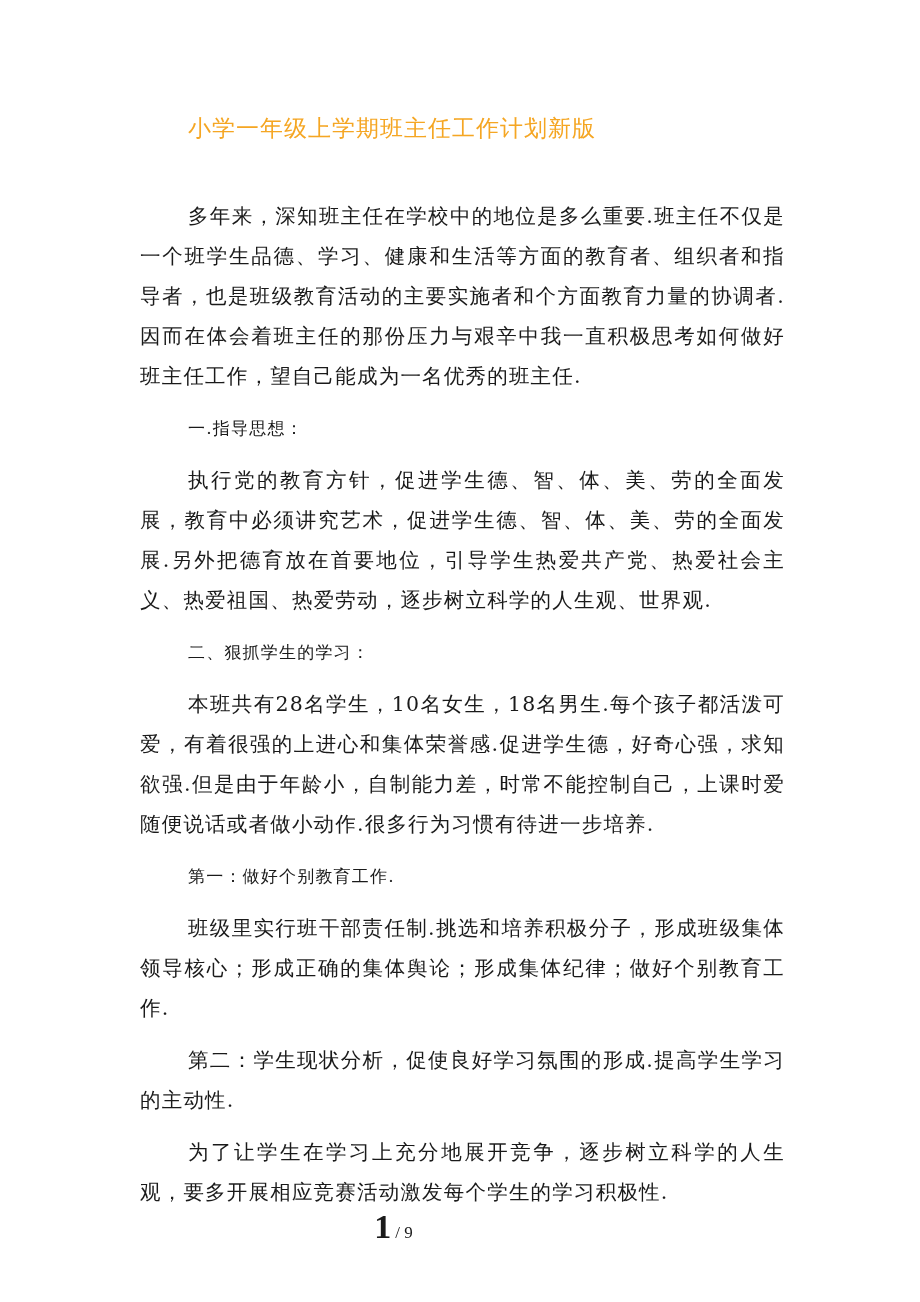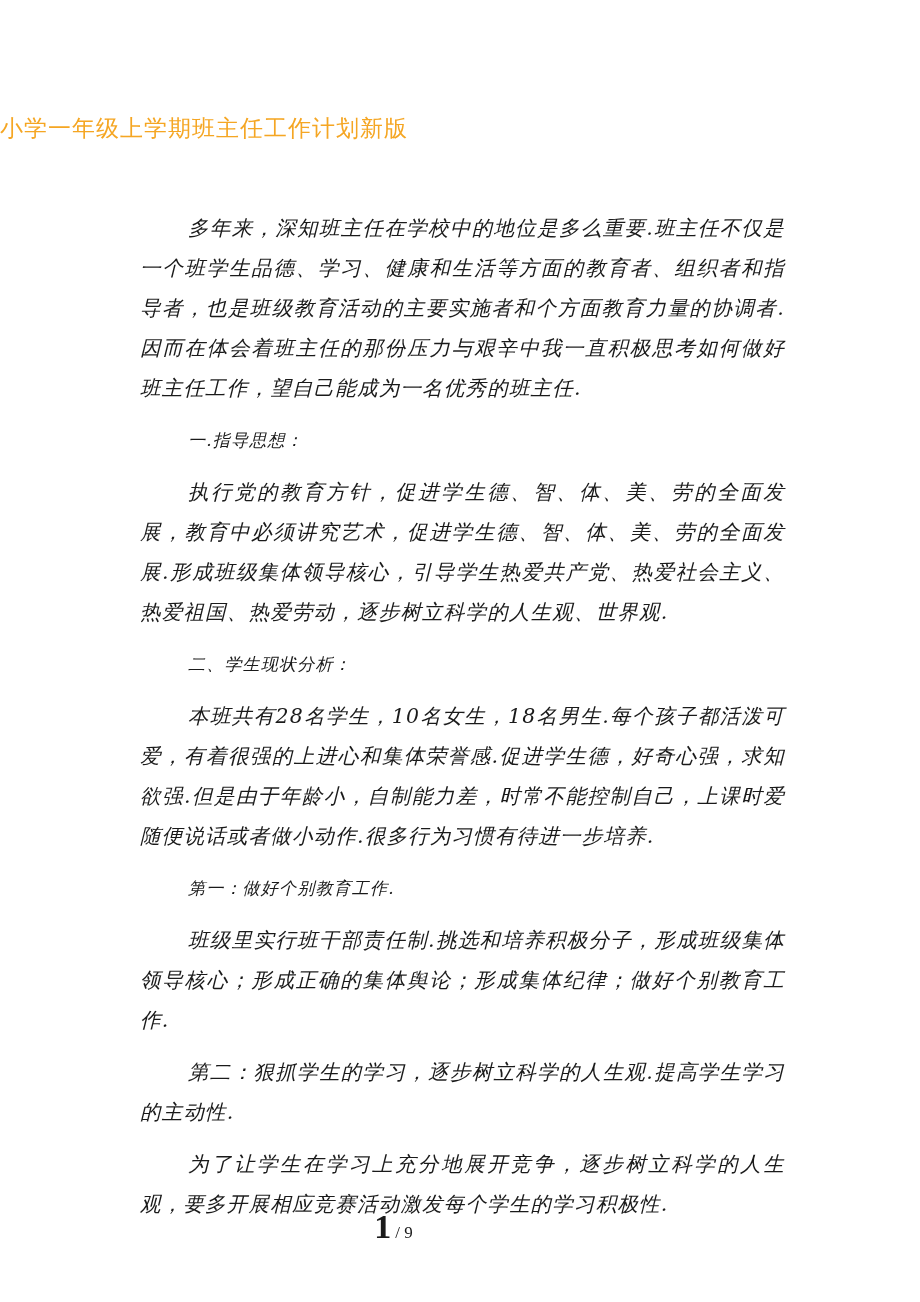--- a/index.html
+++ b/index.html
@@ -1,41 +1,41 @@
 <!DOCTYPE html>
 <html><head>
 <meta charset="utf-8">
 <style>
   html, body { margin: 0; padding: 0; background: #ffffff; }
   body { width: 920px; height: 1302px; position: relative; overflow: hidden;
          font-family: "DejaVu Serif", "Liberation Serif", serif; color: #1a1a1a; }
-  .title { position: absolute; top: 113px; left: 0; width: 784px; 
+  .title { position: absolute; top: 113px; left: 0; width: 784px; text-align: center;
            font-size: 23px; color: #f5a623; letter-spacing: 1px;
            font-family: Liberation Mono, monospace; }
-  .content { position: absolute; top: 208px; left: 140px; width: 645px; font-style: italic; }
+  .content { position: absolute; top: 196px; left: 140px; width: 645px; }
   .para { font-size: 20.5px; line-height: 40px; margin: 0 0 12px 0; text-indent: 48px;
           letter-spacing: 1.2px; text-align: justify; }
   .heading { font-size: 17px; line-height: 40px; margin: 0 0 12px 0; text-indent: 48px; letter-spacing: 1.2px; }
   .footer { position: absolute; top: 1208px; left: 0; width: 787px; text-align: center;
             font-family: "Liberation Serif", "DejaVu Serif", serif; }
   .page-cur { font-size: 34px; font-weight: bold; }
   .page-sep { font-size: 17px; margin-left: 4px; }
 </style>
 </head>
 <body>
 
 <div class="title">小学一年级上学期班主任工作计划新版</div>
 
 <div class="content">
   <p class="para">多年来，深知班主任在学校中的地位是多么重要.班主任不仅是一个班学生品德、学习、健康和生活等方面的教育者、组织者和指导者，也是班级教育活动的主要实施者和个方面教育力量的协调者.因而在体会着班主任的那份压力与艰辛中我一直积极思考如何做好班主任工作，望自己能成为一名优秀的班主任.</p>
   <p class="heading">一.指导思想：</p>
-  <p class="para">执行党的教育方针，促进学生德、智、体、美、劳的全面发展，教育中必须讲究艺术，促进学生德、智、体、美、劳的全面发展.形成班级集体领导核心，引导学生热爱共产党、热爱社会主义、热爱祖国、热爱劳动，逐步树立科学的人生观、世界观.</p>
-  <p class="heading">二、学生现状分析：</p>
+  <p class="para">执行党的教育方针，促进学生德、智、体、美、劳的全面发展，教育中必须讲究艺术，促进学生德、智、体、美、劳的全面发展.另外把德育放在首要地位，引导学生热爱共产党、热爱社会主义、热爱祖国、热爱劳动，逐步树立科学的人生观、世界观.</p>
+  <p class="heading">二、狠抓学生的学习：</p>
   <p class="para">本班共有28名学生，10名女生，18名男生.每个孩子都活泼可爱，有着很强的上进心和集体荣誉感.促进学生德，好奇心强，求知欲强.但是由于年龄小，自制能力差，时常不能控制自己，上课时爱随便说话或者做小动作.很多行为习惯有待进一步培养.</p>
   <p class="heading">第一：做好个别教育工作.</p>
   <p class="para">班级里实行班干部责任制.挑选和培养积极分子，形成班级集体领导核心；形成正确的集体舆论；形成集体纪律；做好个别教育工作.</p>
-  <p class="para">第二：狠抓学生的学习，逐步树立科学的人生观.提高学生学习的主动性.</p>
+  <p class="para">第二：学生现状分析，促使良好学习氛围的形成.提高学生学习的主动性.</p>
   <p class="para">为了让学生在学习上充分地展开竞争，逐步树立科学的人生观，要多开展相应竞赛活动激发每个学生的学习积极性.</p>
 </div>
 
 <div class="footer">
   <span class="page-cur">1</span><span class="page-sep">/ 9</span>
 </div>
 
 </body></html>

